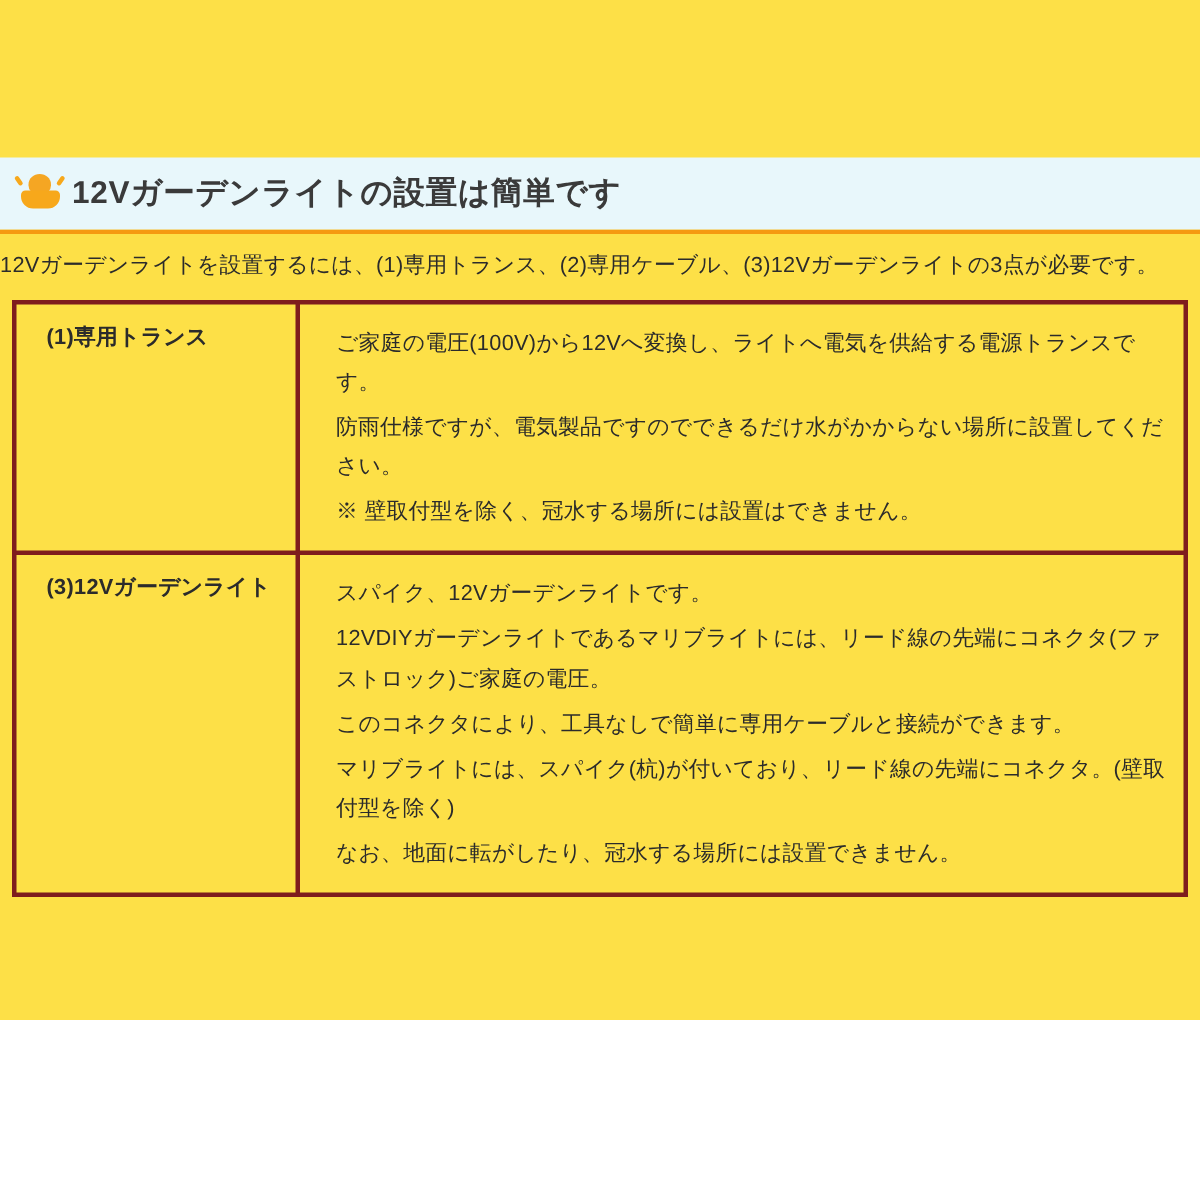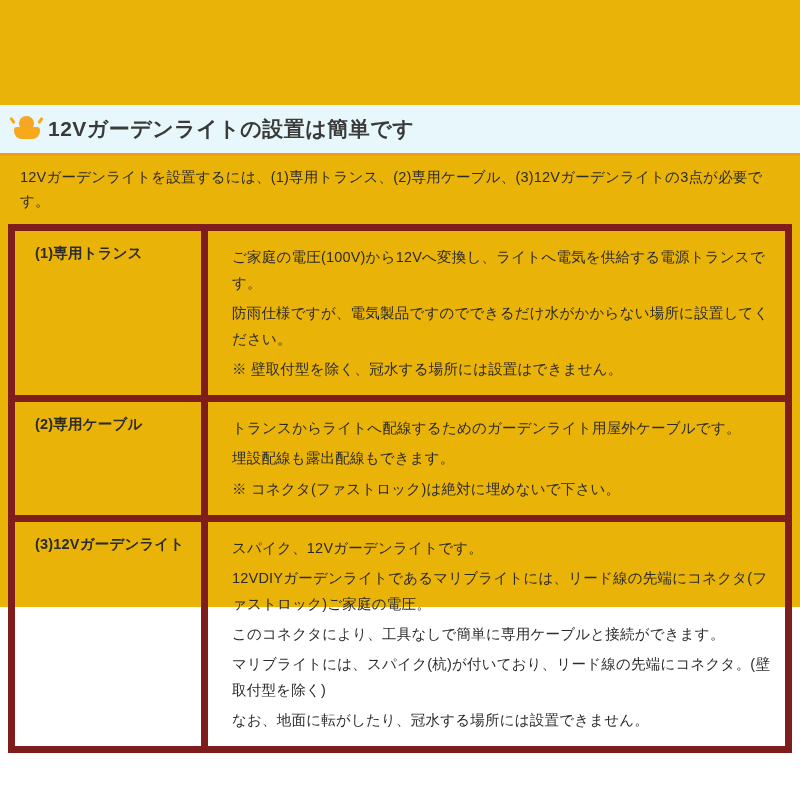--- a/index.html
+++ b/index.html
@@ -9,22 +9,22 @@
   body {
     width: 800px;
     height: 800px;
     background: #ffffff;
     font-family: "Liberation Sans", sans-serif;
     overflow: hidden;
   }
   .page {
     position: relative;
     width: 800px;
-    height: 607px;
-    background: #eab308;
+    height: 680px;
+    background: #fde047;
     box-sizing: border-box;
   }
   .content {
     position: absolute;
     left: 0;
     top: 105px;
     width: 800px;
   }
   
   .heading-band {
@@ -87,35 +87,35 @@
     line-height: 1;
     padding-bottom: 2px;
   }
   .heading-underline {
     width: 800px;
     height: 3px;
     background: #f59a11;
   }
   
   .intro {
-    padding: 10px 8px 8px 20px;
+    padding: 10px 8px 8px 0;
     font-size: 14.5px;
     color: #2b2b2b;
     line-height: 1.65;
     letter-spacing: 0.2px;
   }
   
   table.spec {
     border-collapse: collapse;
     width: 784px;
     margin: 2px 8px 0 8px;
     table-layout: fixed;
   }
   table.spec td {
-    border: 7px solid #7f1d1d;
+    border: 3px solid #7f1d1d;
     vertical-align: top;
     padding: 9px 8px 9px 20px;
     font-size: 14.5px;
     color: #2b2b2b;
     line-height: 1.8;
     letter-spacing: 0.2px;
   }
   td.label {
     width: 158px;
     font-weight: bold;
@@ -148,28 +148,20 @@
       <tbody>
         <tr>
           <td class="label">(1)専用トランス</td>
           <td class="desc">
             <p>ご家庭の電圧(100V)から12Vへ変換し、ライトへ電気を供給する電源トランスです。</p>
             <p>防雨仕様ですが、電気製品ですのでできるだけ水がかからない場所に設置してください。</p>
             <p>※ 壁取付型を除く、冠水する場所には設置はできません。</p>
           </td>
         </tr>
         <tr>
-          <td class="label">(2)専用ケーブル</td>
-          <td class="desc">
-            <p>トランスからライトへ配線するためのガーデンライト用屋外ケーブルです。</p>
-            <p>埋設配線も露出配線もできます。</p>
-            <p>※ コネクタ(ファストロック)は絶対に埋めないで下さい。</p>
-          </td>
-        </tr>
-        <tr>
           <td class="label">(3)12Vガーデンライト</td>
           <td class="desc">
             <p>スパイク、12Vガーデンライトです。</p>
             <p>12VDIYガーデンライトであるマリブライトには、リード線の先端にコネクタ(ファストロック)ご家庭の電圧。</p>
             <p>このコネクタにより、工具なしで簡単に専用ケーブルと接続ができます。</p>
             <p>マリブライトには、スパイク(杭)が付いており、リード線の先端にコネクタ。(壁取付型を除く)</p>
             <p>なお、地面に転がしたり、冠水する場所には設置できません。</p>
           </td>
         </tr>
       </tbody>

